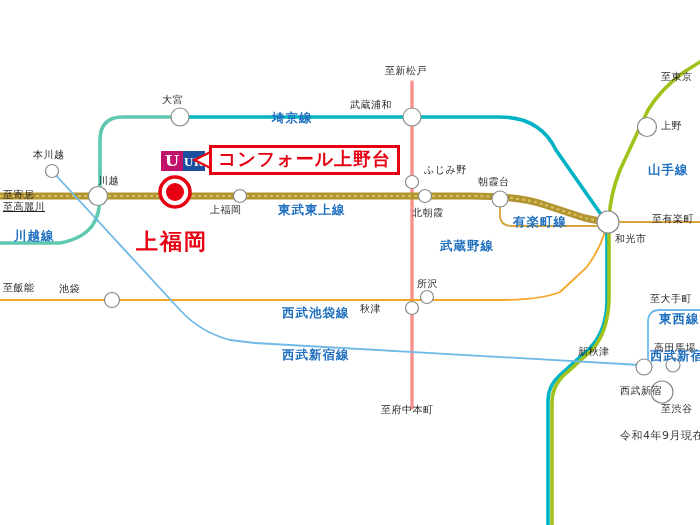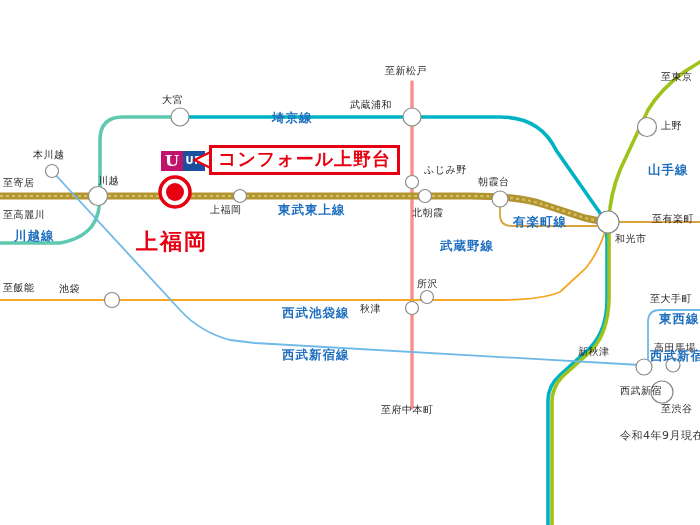--- a/index.html
+++ b/index.html
@@ -50,21 +50,21 @@
   #ur-badge .ur-left .u-glyph{
     color:#ffffff;font-size:14px;font-weight:700;line-height:1;
     font-family:"DejaVu Serif","Liberation Serif",serif;
     transform:scaleX(1.15);
   }
   #ur-badge .ur-right{
     width:22px;height:20px;background:#1b4fa0;
     display:flex;align-items:center;justify-content:center;
   }
   #ur-badge .ur-right .ur-text{
-    color:#ffffff;font-size:10px;font-weight:700;letter-spacing:.5px;line-height:1;
+    color:#ffffff;font-size:13px;font-weight:700;letter-spacing:.5px;line-height:1;font-family:Liberation Serif, serif;
   }
 </style>
 </head>
 <body>
 
 <div id="map-root">
 
   <svg id="route-map" viewBox="0 0 700 525">
     <defs>
       <clipPath id="frame">
@@ -140,22 +140,22 @@
   <div class="lbl station-name" style="left:615px;top:232px;">和光市</div>
   <div class="lbl station-name" style="left:59px;top:282px;">池袋</div>
   <div class="lbl station-name" style="left:417px;top:277px;">所沢</div>
   <div class="lbl station-name" style="left:360px;top:302px;">秋津</div>
   <div class="lbl station-name" style="left:578px;top:345px;">新秋津</div>
   <div class="lbl station-name" style="left:654px;top:341px;">高田馬場</div>
   <div class="lbl station-name" style="left:620px;top:384px;">西武新宿</div>
 
   <div class="lbl terminus-name" style="left:385px;top:64px;">至新松戸</div>
   <div class="lbl terminus-name" style="left:661px;top:70px;">至東京</div>
-  <div class="lbl terminus-name" style="left:3px;top:176px;text-align:right;">至寄居</div>
-  <div class="lbl terminus-name" style="left:3px;top:208px;">至高麗川</div>
+  <div class="lbl terminus-name" style="left:3px;top:188px;text-align:right;">至寄居</div>
+  <div class="lbl terminus-name" style="left:3px;top:200px;text-decoration:underline;">至高麗川</div>
   <div class="lbl terminus-name" style="left:652px;top:212px;">至有楽町</div>
   <div class="lbl terminus-name" style="left:3px;top:281px;">至飯能</div>
   <div class="lbl terminus-name" style="left:650px;top:292px;">至大手町</div>
   <div class="lbl terminus-name" style="left:381px;top:403px;">至府中本町</div>
   <div class="lbl terminus-name" style="left:661px;top:402px;">至渋谷</div>
 
   <div class="lbl line-name" style="left:272px;top:99px;margin-top:11px;">埼京線</div>
   <div class="lbl line-name" style="left:632px;top:162px;padding-left:16px;">山手線</div>
   <div class="lbl line-name" style="left:14px;top:228px;">川越線</div>
   <div class="lbl line-name" style="left:278px;top:202px;">東武東上線</div>

